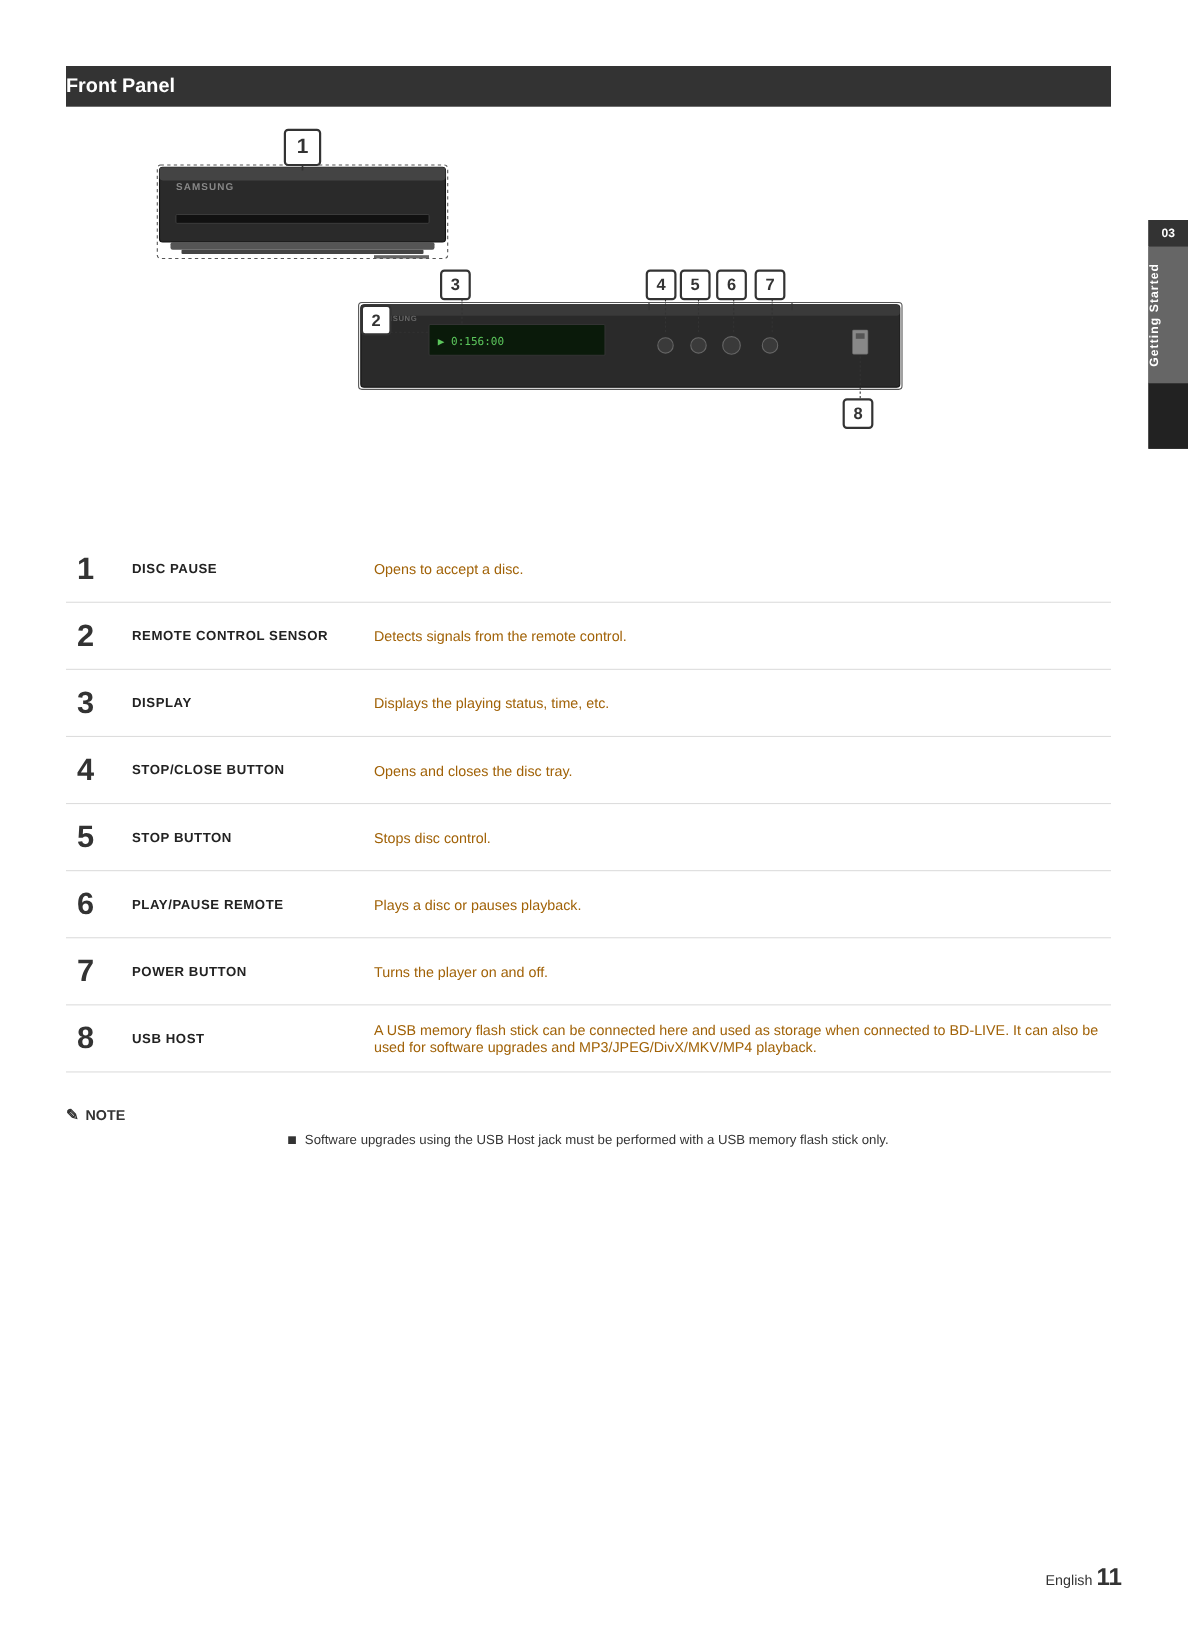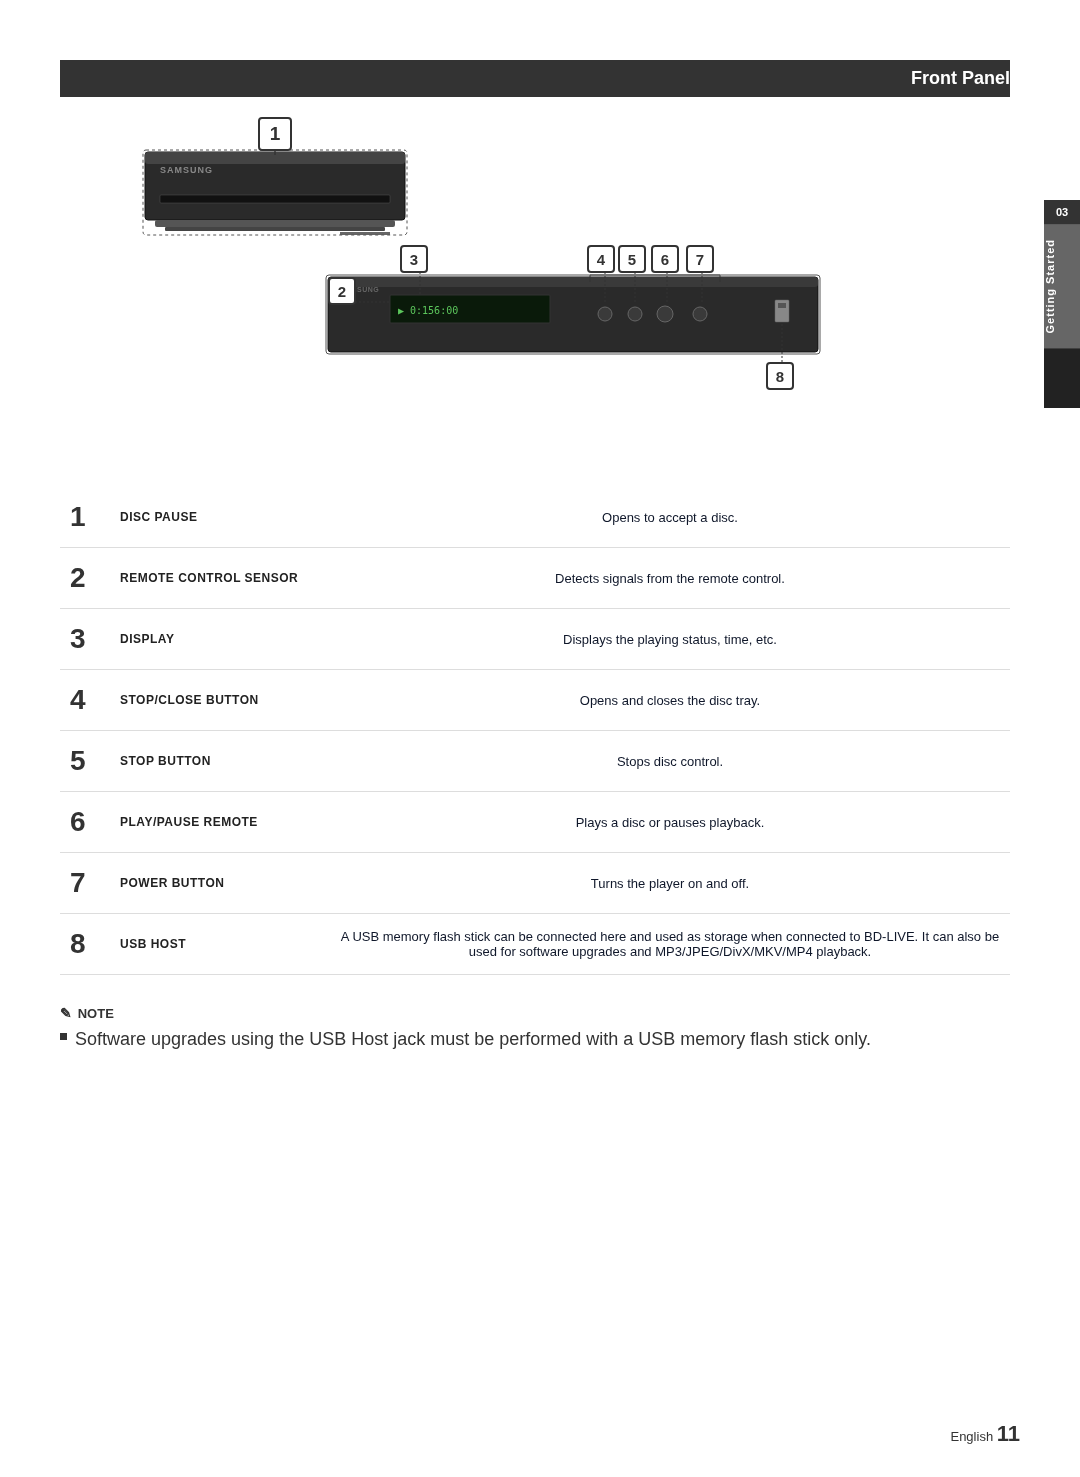--- a/index.html
+++ b/index.html
@@ -55,21 +55,21 @@
       position: absolute;
       left: 60px;
       top: 60px;
       width: 950px;
     }
 
     
     .front-panel-header {
       background: #333;
       color: #fff;
-      text-align: right;
+      text-align: left;
       font-size: 18px;
       font-weight: bold;
       padding: 8px 0;
       margin-bottom: 20px;
     }
 
     
     .diagram-area {
       position: relative;
       width: 100%;
@@ -107,24 +107,23 @@
       font-size: 12px;
       font-weight: bold;
       color: #222;
       padding: 14px 20px 14px 10px;
       vertical-align: middle;
       width: 220px;
       letter-spacing: 0.5px;
     }
     .item-desc {
       font-size: 13px;
-      color: #0f172a;
+      color: #a16207;
       padding: 14px 10px;
       vertical-align: middle;
-      text-align: center;
     }
 
     
     .note-section {
       margin-top: 20px;
       padding: 10px 0;
     }
     .note-header {
       display: flex;
       align-items: center;
@@ -135,22 +134,23 @@
       margin-bottom: 8px;
     }
     .note-pencil {
       font-size: 14px;
     }
     .note-bullet {
       display: flex;
       align-items: flex-start;
       gap: 8px;
       margin-bottom: 6px;
-      font-size: 18px;
-      color: #333;
+      font-size: 12px;
+      color: #333;
+      justify-content: center;
     }
     .bullet-square {
       width: 7px;
       height: 7px;
       background: #333;
       flex-shrink: 0;
       margin-top: 4px;
     }
 
     

